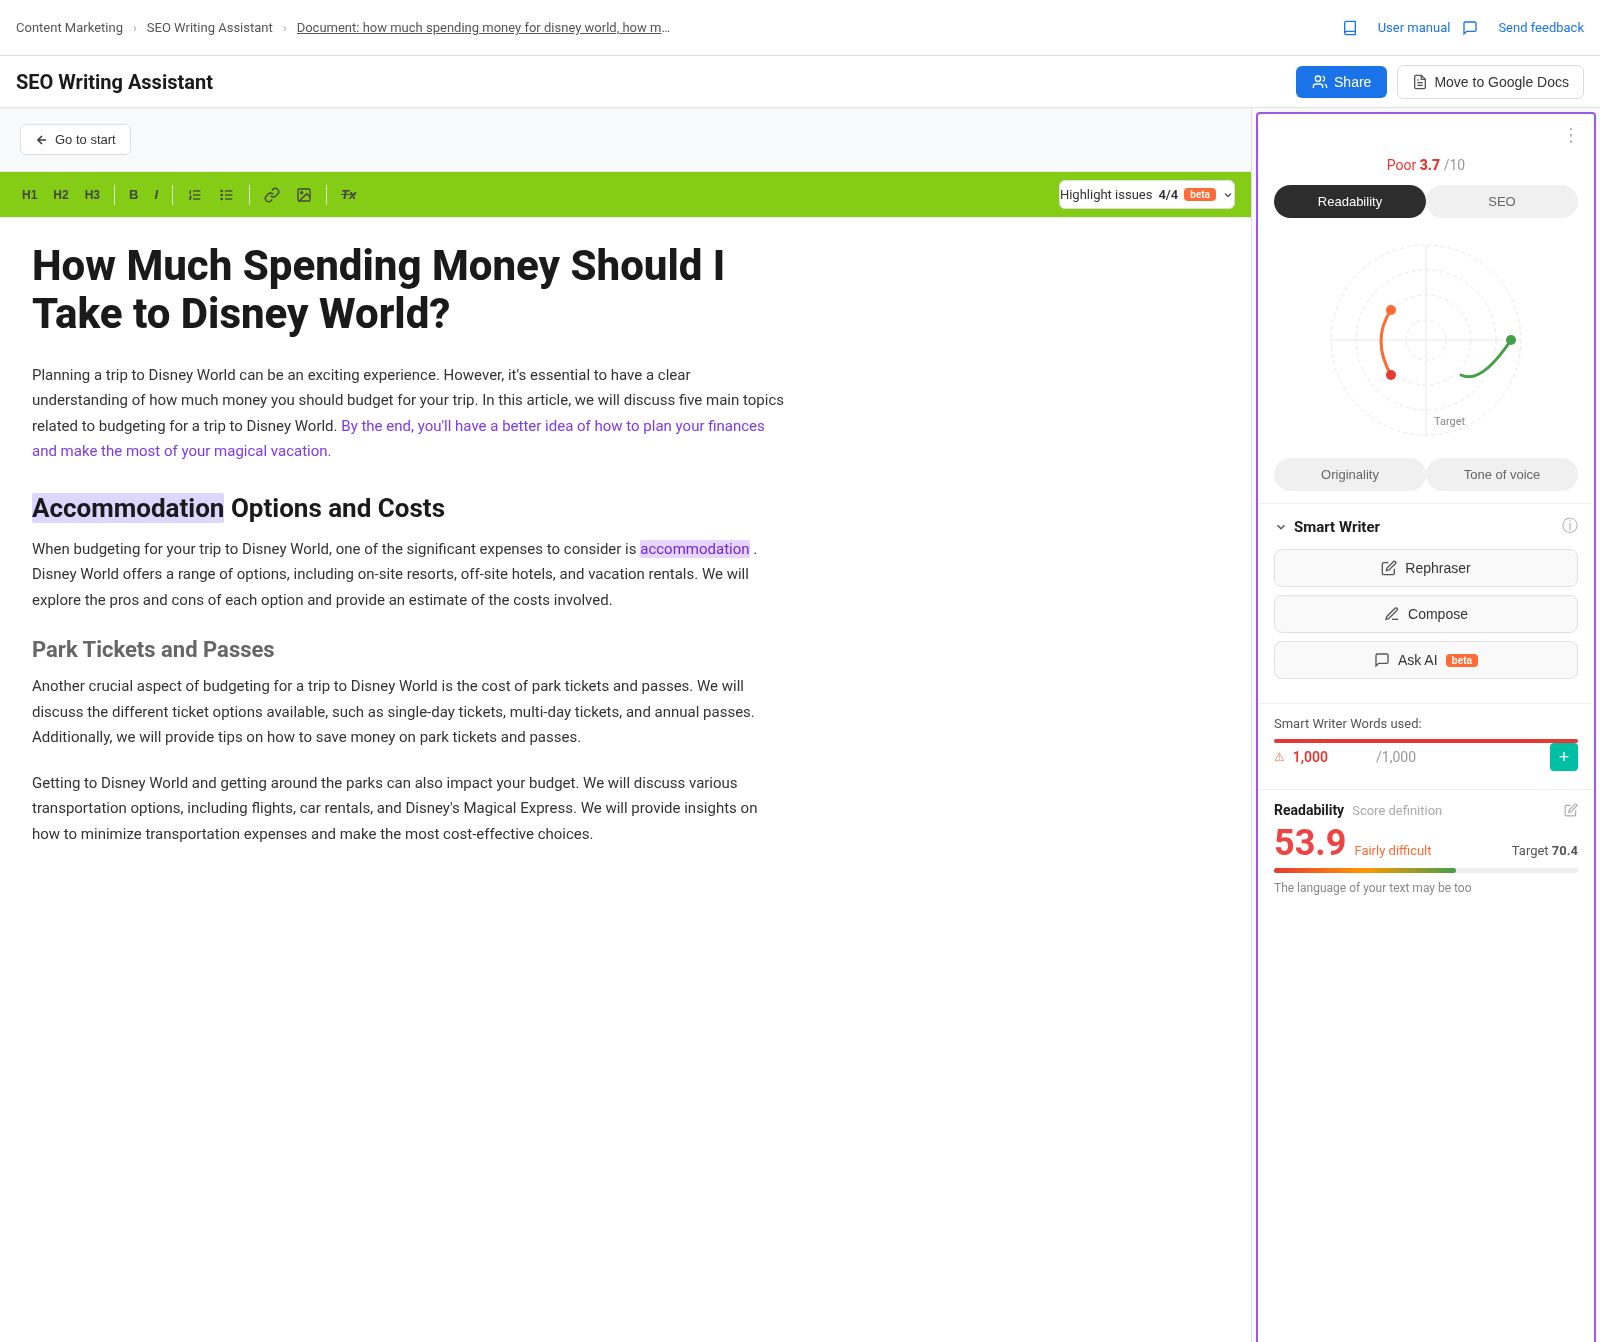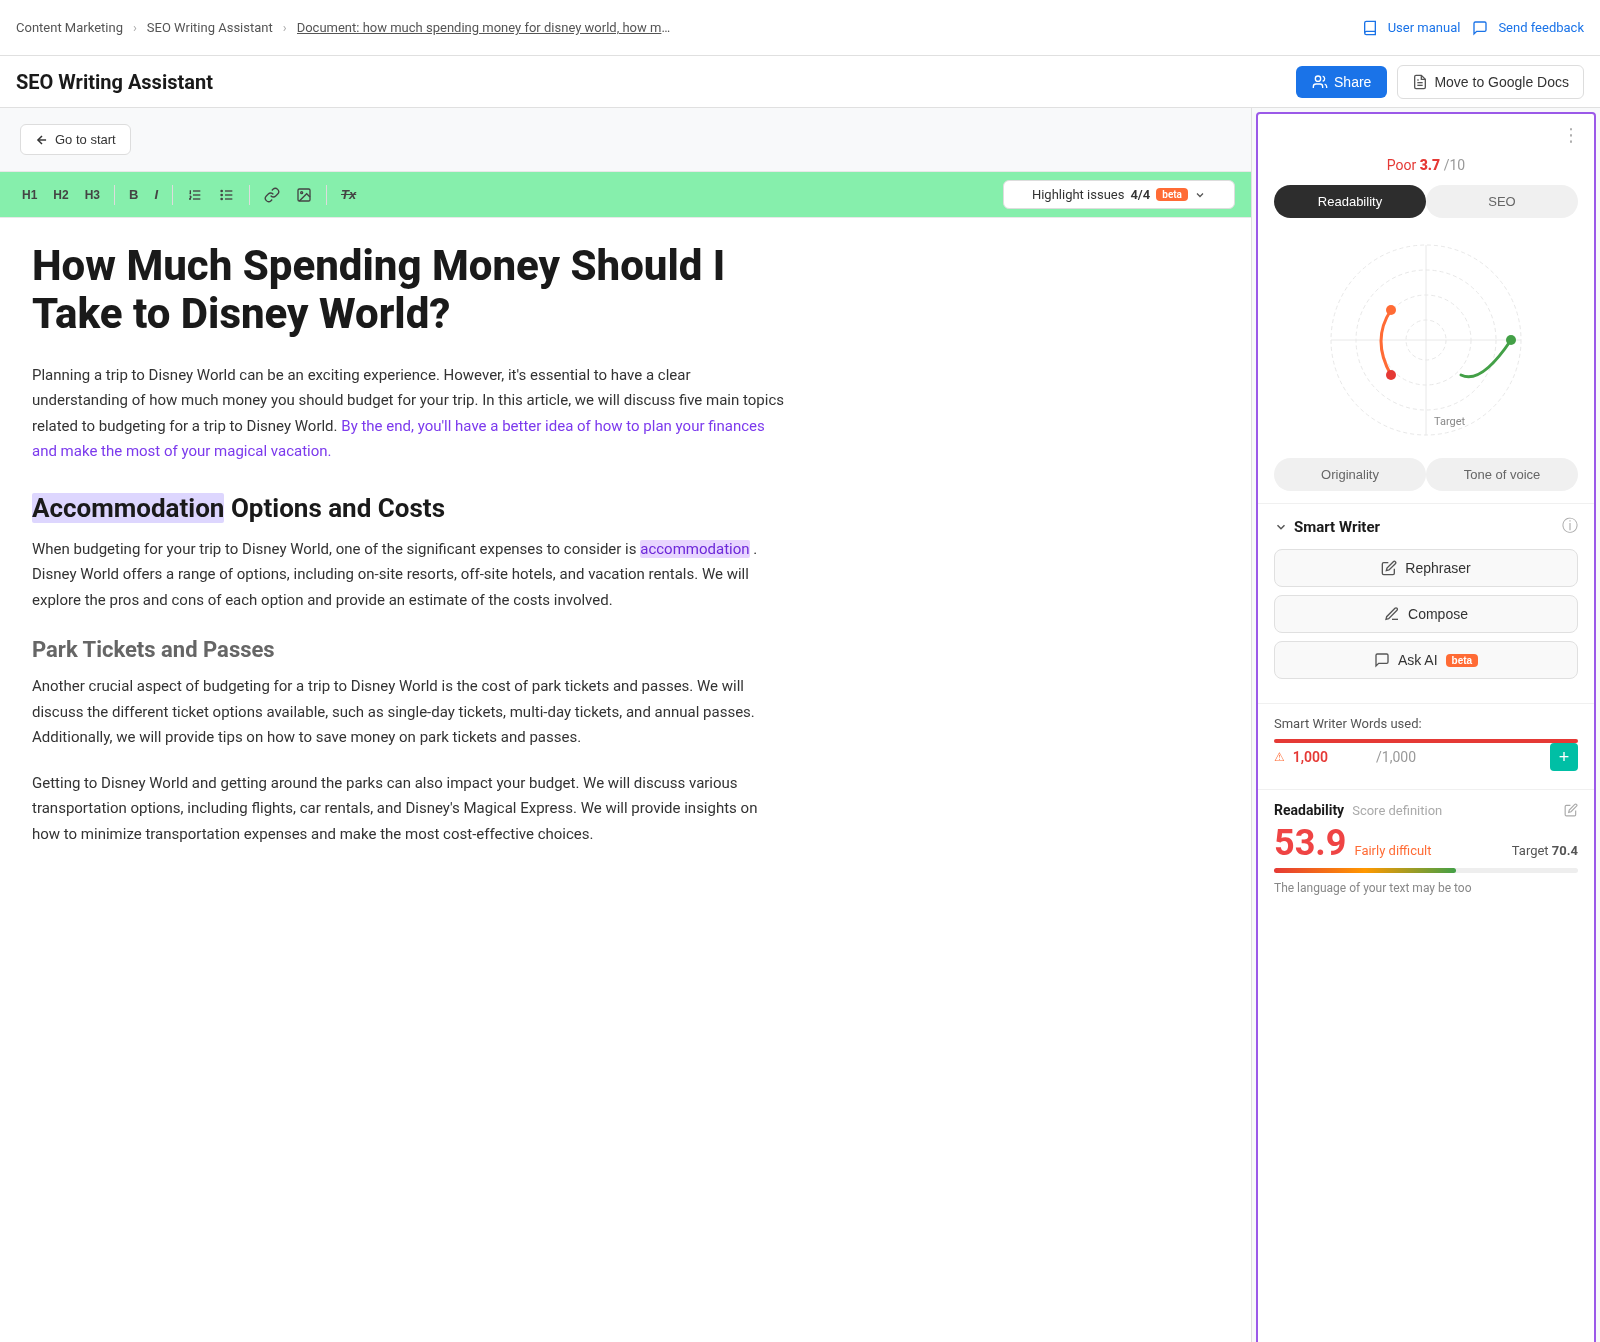--- a/index.html
+++ b/index.html
@@ -12,21 +12,21 @@
       padding: 0 16px;
       height: 56px;
       background: #fff;
       border-bottom: 1px solid #e0e0e0;
       gap: 6px;
     }
     .breadcrumb-item { color: #555; font-size: 13px; }
     .breadcrumb-sep { color: #aaa; font-size: 13px; margin: 0 4px; }
     .breadcrumb-doc { color: #555; font-size: 13px; text-decoration: underline; flex: 1; white-space: nowrap; overflow: hidden; text-overflow: ellipsis; max-width: 380px; }
     .nav-actions { display: flex; align-items: center; gap: 12px; margin-left: auto; }
-    .nav-link { display: flex; align-items: flex-start; gap: 10px; color: #555; font-size: 13px; text-decoration: none; }
+    .nav-link { display: flex; align-items: flex-start; gap: 20px; color: #555; font-size: 13px; text-decoration: none; }
     .nav-link svg { width: 16px; height: 16px; }
 
     
     .header-bar {
       display: flex;
       align-items: center;
       padding: 0 16px;
       height: 52px;
       background: #fff;
       border-bottom: 1px solid #e0e0e0;
@@ -76,36 +76,36 @@
       border: 1px solid #ddd; border-radius: 6px;
       padding: 7px 14px; font-size: 13px;
       cursor: pointer;
     }
 
     
     .editor-toolbar {
       display: flex;
       align-items: center;
       padding: 8px 16px;
-      background: #86efac;
+      background: #84cc16;
       border-bottom: 1px solid #e8e8e8;
       gap: 4px;
     }
     .toolbar-btn {
       background: none; border: none; cursor: pointer;
       padding: 4px 6px; border-radius: 4px;
       color: #444; font-size: 13px; font-weight: 600;
       display: flex; align-items: center;
     }
     .toolbar-sep { width: 1px; height: 20px; background: #ddd; margin: 0 4px; }
     .toolbar-right { margin-left: auto; display: flex; align-items: center; gap: 8px; }
     .highlight-btn {
       display: flex; align-items: center; gap: 6px;
       border: 1px solid #ddd; border-radius: 6px;
-      padding: 6px 28px; font-size: 13px; cursor: pointer;
+      padding: 6px 0; font-size: 13px; cursor: pointer;
       background: #fff;
     }
     .beta-badge {
       background: #ff6b35; color: #fff;
       border-radius: 4px; padding: 1px 6px;
       font-size: 10px; font-weight: 600;
     }
 
     
     .editor-content {

